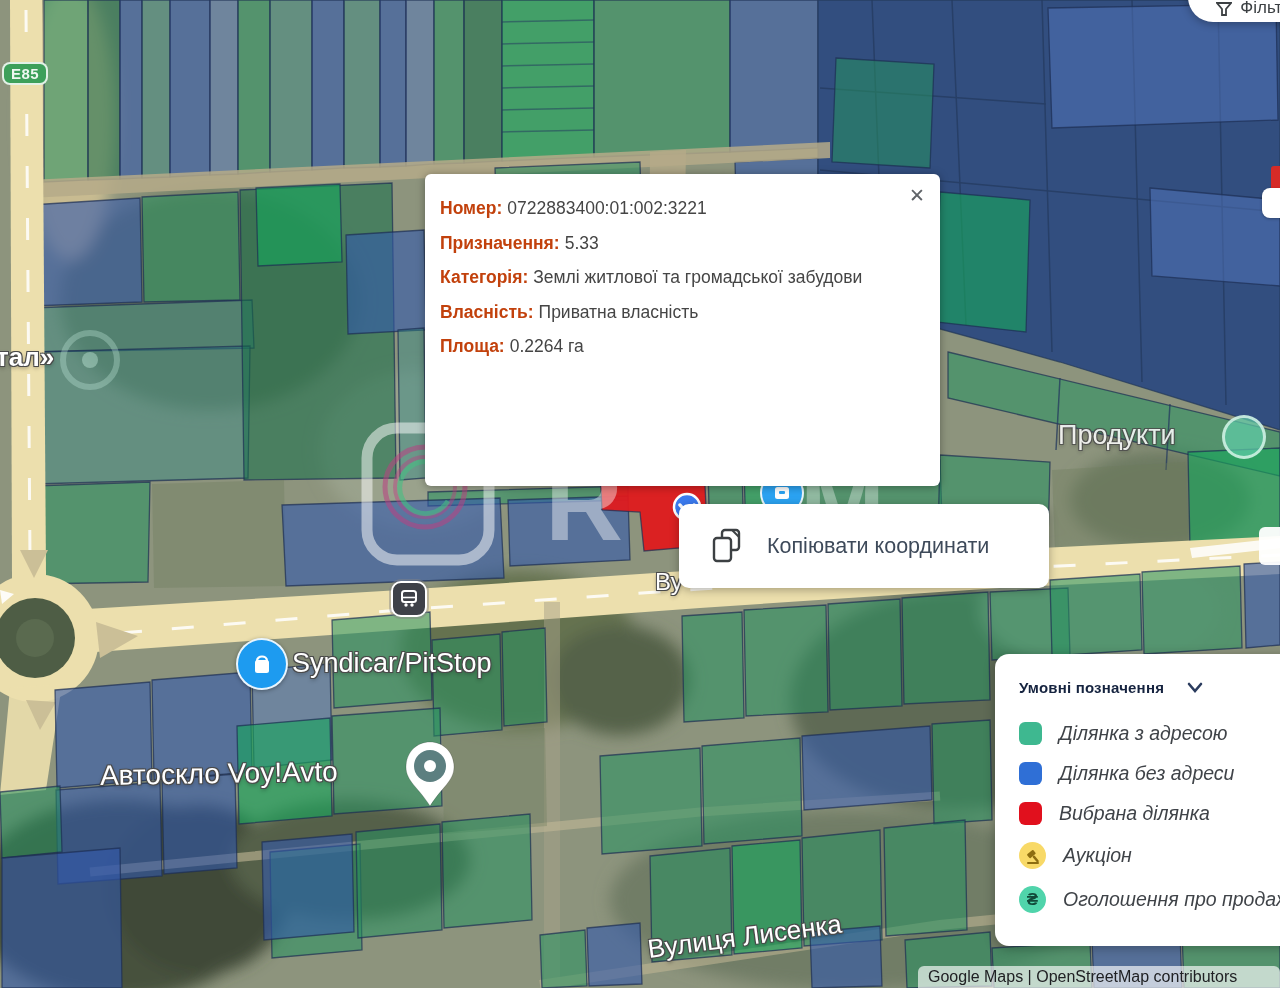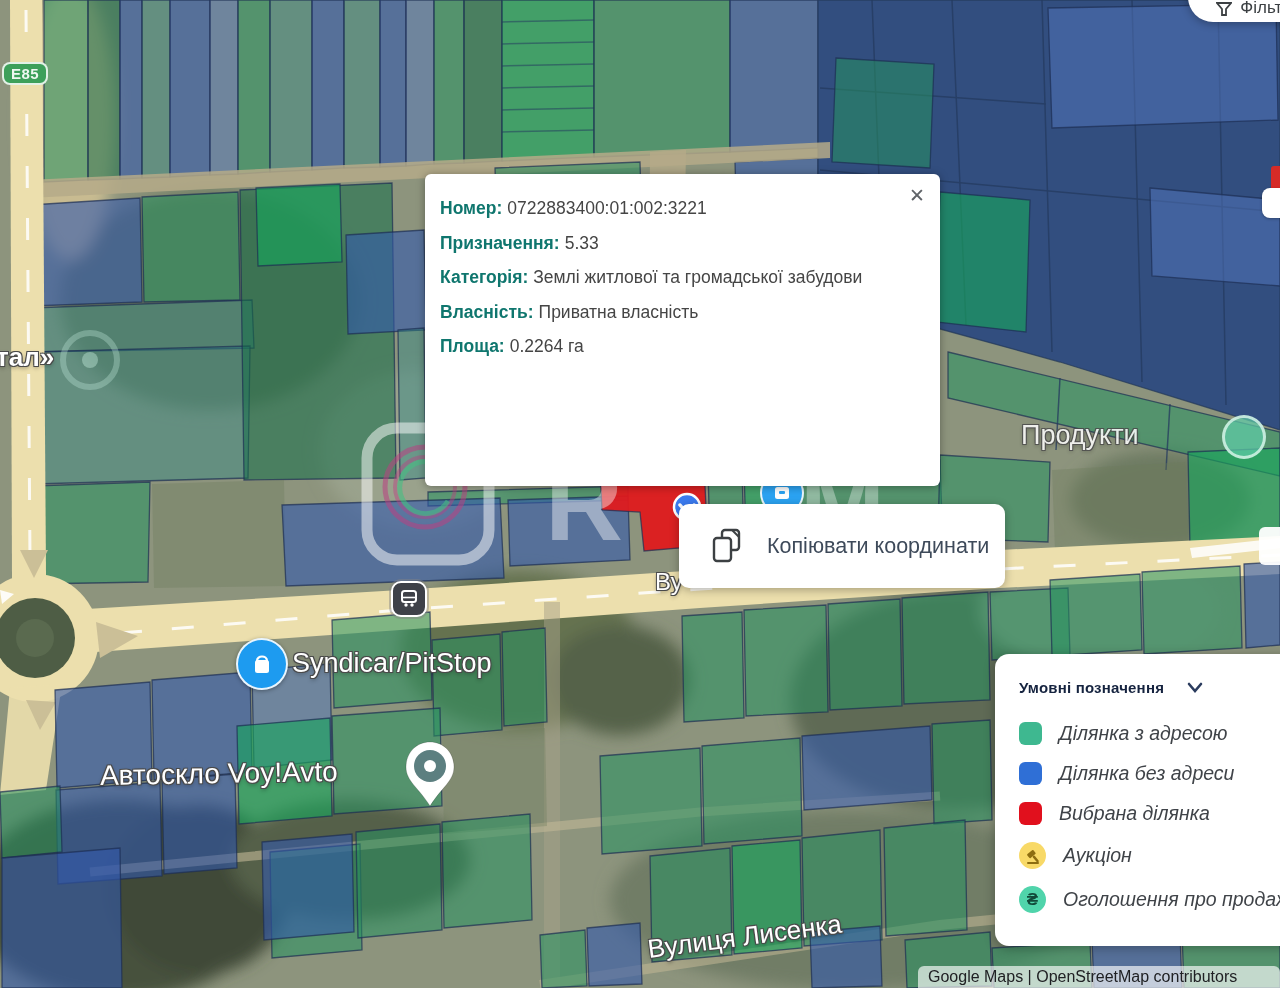--- a/index.html
+++ b/index.html
@@ -28,26 +28,26 @@
     text-shadow:-1px -1px 0 #4a4a4a,1px -1px 0 #4a4a4a,-1px 1px 0 #4a4a4a,1px 1px 0 #4a4a4a,0 2px 4px rgba(0,0,0,.4);}
 
   .badge-e85{position:absolute;left:2px;top:62px;background:#3da05a;color:#eef8f0;
     border:2px solid rgba(255,255,255,.85);border-radius:8px;font-size:15px;font-weight:bold;
     padding:1px 7px;letter-spacing:.5px;}
 
   
   .popup{position:absolute;left:425px;top:174px;width:515px;height:312px;background:#fff;
     border-radius:6px;box-shadow:0 1px 8px rgba(0,0,0,.35);box-sizing:border-box;
     padding:17px 30px 14px 15px;font-size:17.5px;line-height:34.5px;color:#454545;z-index:30;}
-  .popup b{color:#0f766e;margin-right:5px;}
+  .popup b{color:#c2410c;margin-right:5px;}
   .popup .close{position:absolute;right:15px;top:13px;font-size:19px;color:#5f6368;
     cursor:pointer;line-height:18px;background:none;border:none;padding:0;font-family:inherit;}
 
   
-  .coordbtn{position:absolute;left:679px;top:504px;width:326px;height:84px;background:#fff;
+  .coordbtn{position:absolute;left:679px;top:504px;width:370px;height:84px;background:#fff;
     border-radius:10px;box-shadow:0 2px 10px rgba(0,0,0,.3);display:flex;align-items:center;
     padding-left:30px;box-sizing:border-box;gap:22px;z-index:25;border:none;cursor:pointer;}
   .coordbtn span{font-size:21.5px;color:#3e4a5a;font-family:"Liberation Sans",sans-serif;}
 
   
   .legend{position:absolute;left:995px;top:654px;width:322px;height:292px;background:#fff;
     border-radius:14px;box-shadow:0 2px 12px rgba(0,0,0,.3);box-sizing:border-box;
     padding:20px 0 0 24px;z-index:26;}
   .legend .title-row{display:flex;align-items:center;gap:14px;}
   .legend h3{margin:0;font-size:15px;font-weight:bold;color:#15233f;letter-spacing:.2px;}
@@ -284,21 +284,21 @@
       <path class="pb" d="M1092,940 1180,934 1182,988 1094,988Z"></path>
       <path class="pg" d="M1182,932 1280,926 1280,988 1184,988Z"></path>
     </g>
   </svg>
 
   <div class="mlabel" style="left:-4px;top:342px;font-size:26px;font-weight:bold;">тал»</div>
   <div class="mlabel" style="left:655px;top:568px;font-size:24px;z-index:13;text-align:center;">Ву</div>
   <div class="mlabel" style="left:292px;top:648px;font-size:27px;">Syndicar/PitStop</div>
   <div class="mlabel" style="left:100px;top:758px;font-size:28px;transform:rotate(-1deg);">Автоскло Voy!Avto</div>
   <div class="mlabel" style="left:648px;top:934px;font-size:26px;transform:rotate(-7.5deg);transform-origin:left center;">Вулиця Лисенка</div>
-  <div class="mlabel" style="left:1021px;top:420px;font-size:27px;opacity:.85;">Продукти</div>
+  <div class="mlabel" style="left:1058px;top:420px;font-size:27px;opacity:.85;">Продукти</div>
 
   <div class="badge-e85">E85</div>
 
   <div class="marker transit">
     <svg width="22" height="22" viewBox="0 0 22 22">
       <rect x="4" y="3" width="14" height="11" rx="2.5" fill="none" stroke="#fff" stroke-width="2"></rect>
       <line x1="4" y1="9.5" x2="18" y2="9.5" stroke="#fff" stroke-width="1.6"></line>
       <circle cx="8" cy="17" r="1.7" fill="#fff"></circle>
         <circle cx="14" cy="17" r="1.7" fill="#fff"></circle>
     </svg>

